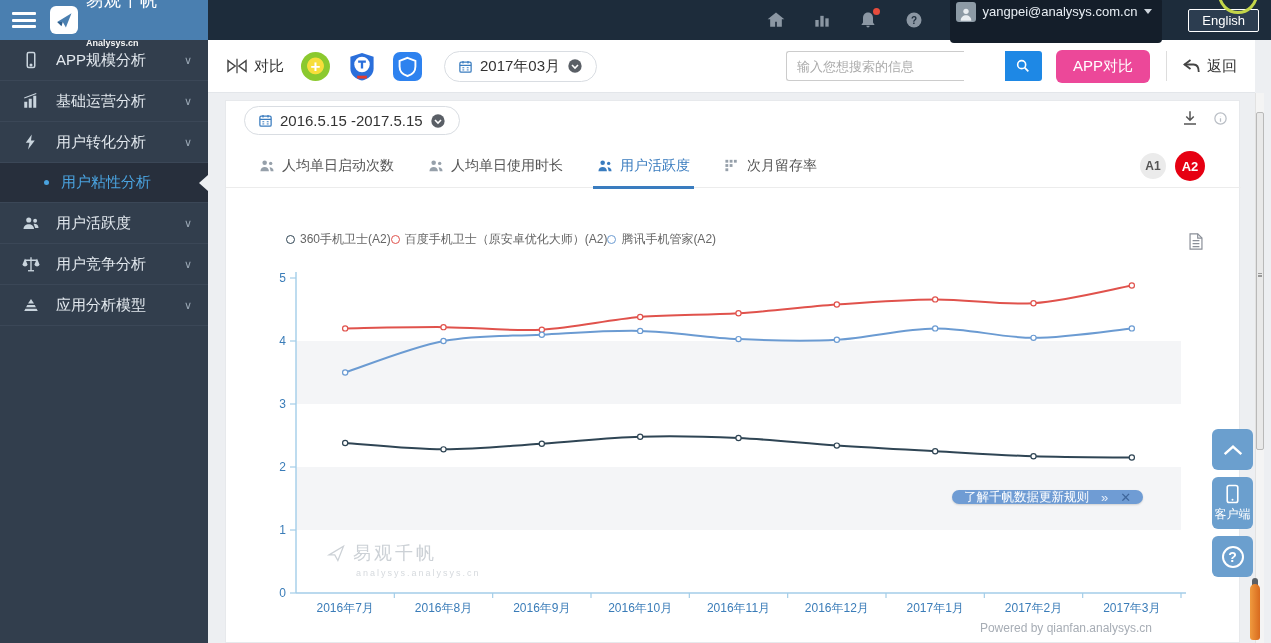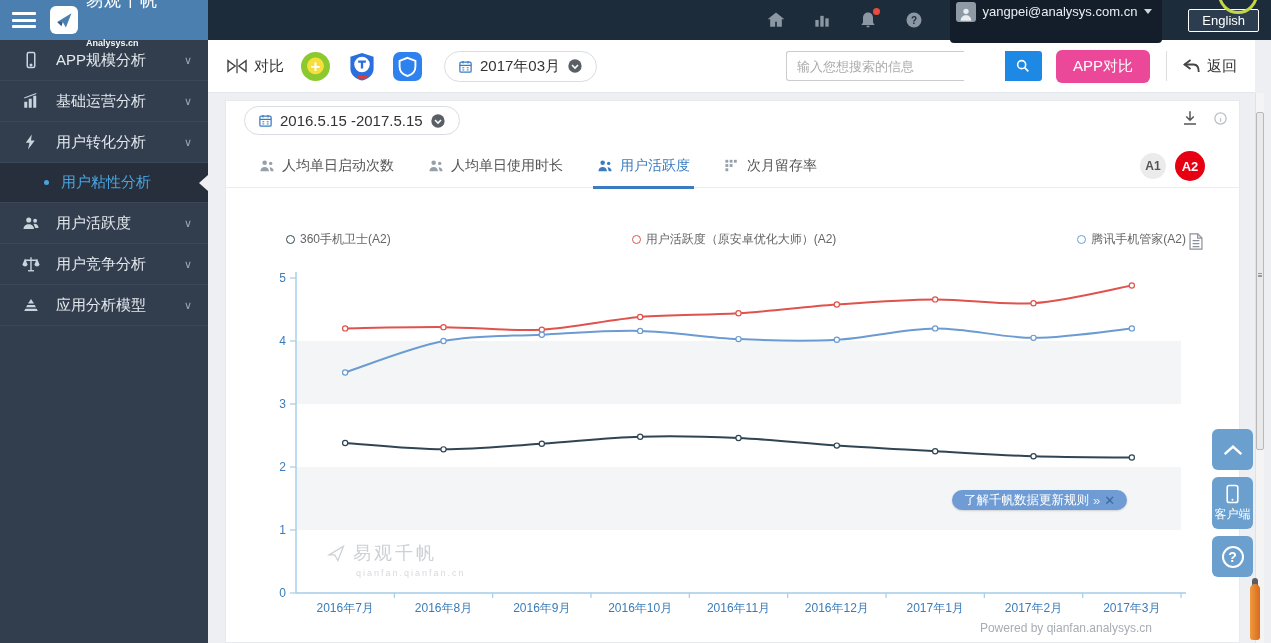--- a/index.html
+++ b/index.html
@@ -68,37 +68,37 @@
   .tab .t-ic { width:17px; height:15px; color:#96a0aa; }
   .tab .t-ic svg { width:100%; height:100%; display:block; }
   .tab.active { color:#3a7cbf; }
   .tab.active .t-ic { color:#3a7cbf; }
   .tab.active::after { content:""; position:absolute; left:-4px; right:-4px; bottom:-1px; height:3px; background:#3a7cbf; }
   .badges { position:absolute; right:36px; top:0; height:44px; display:flex; align-items:center; gap:9px; }
   .badge { border-radius:50%; display:flex; align-items:center; justify-content:center; font-weight:bold; cursor:pointer; }
   .badge-a1 { width:26px; height:26px; background:#ebebeb; color:#555; font-size:12px; }
   .badge-a2 { width:30px; height:30px; background:#e60012; color:#ffffff; font-size:13px; }
 
-  .legend-row { position:absolute; left:60px; top:130px; width:900px; display:flex; justify-content:space-between; }
+  .legend-row { position:absolute; left:60px; top:130px; width:900px; display:flex; justify-content:flex-start; }
   .legend-item { display:flex; align-items:center; gap:5px; font-size:12px; color:#666; cursor:pointer; }
   .legend-ring { width:9px; height:9px; border-radius:50%; background:#fff; }
   .doc-ic { position:absolute; left:963px; top:132px; width:14px; height:17px; color:#8a8f98; cursor:pointer; }
   .doc-ic svg { width:100%; height:100%; display:block; }
 
   .note-row { position:absolute; left:43px; top:149px; display:flex; align-items:center; gap:6px; font-size:12px; color:#c9935a; }
   .note-row svg { width:13px; height:15px; }
 
   .chart-wrap { position:absolute; left:50px; top:168px; width:920px; height:355px; }
   .chart-wrap svg { width:920px; height:355px; display:block; }
 
   .watermark { position:absolute; left:100px; top:440px; color:#ccd1d6; pointer-events:none; }
   .wm-line1 { display:flex; align-items:center; gap:7px; font-size:18px; letter-spacing:3px; }
   .wm-line2 { font-size:9px; letter-spacing:2px; color:#d6dade; margin-top:3px; margin-left:30px; }
 
-  .tip-pill { position:absolute; left:726px; top:389px; height:20px; background:#6f9cd4; border-radius:14px; display:flex; align-items:center; gap:4px; padding:0 12px; color:#fff; font-size:12.5px; cursor:pointer; box-shadow:0 1px 2px rgba(0,0,0,.15); }
+  .tip-pill { position:absolute; left:726px; top:389px; height:14px; background:#6f9cd4; border-radius:14px; display:flex; align-items:center; gap:12px; padding:0 12px; color:#fff; font-size:12.5px; cursor:pointer; box-shadow:0 1px 2px rgba(0,0,0,.15); }
   .tip-more { font-size:13px; color:#e6eefa; }
   .tip-close { color:#3f679c; font-weight:bold; font-size:13px; cursor:pointer; }
 
   .powered { position:absolute; left:660px; top:520px; width:360px; text-align:center; font-size:12px; color:#a7adb5; }
 
   
   .float-group { position:absolute; left:1212px; top:429px; width:41px; z-index:40; display:flex; flex-direction:column; gap:7px; }
   .fab { width:41px; background:#6b9fce; border-radius:6px; color:#fff; display:flex; flex-direction:column; align-items:center; justify-content:center; cursor:pointer; }
   .fab-up { height:41px; }
   .fab-client { height:52px; font-size:12px; gap:2px; }
@@ -387,21 +387,21 @@
       </div>
     </div>
 
     <div class="legend-row">
         <div class="legend-item">
           <span class="legend-ring" style="border: 1.5px solid rgb(47, 69, 84);"></span>
           <span>360手机卫士(A2)</span>
         </div>
         <div class="legend-item">
           <span class="legend-ring" style="border: 1.5px solid rgb(224, 82, 76);"></span>
-          <span>用户活跃度（原安卓优化大师）(A2)</span>
+          <span>百度手机卫士（原安卓优化大师）(A2)</span>
         </div>
         <div class="legend-item">
           <span class="legend-ring" style="border: 1.5px solid rgb(107, 155, 210);"></span>
           <span>腾讯手机管家(A2)</span>
         </div>
       </div>
     <div class="doc-ic">
       <svg viewBox="0 0 16 20" fill="none" stroke="currentColor" stroke-width="1.4">
           <path d="M1 1 h9 l5 5 v13 H1 Z"></path>
           <path d="M10 1 v5 h5 M4 9 h8 M4 12.5 h8 M4 16 h8"></path>
@@ -478,21 +478,21 @@
         </svg>
     </div>
 
     <div class="watermark">
       <div class="wm-line1">
         <svg width="20" height="20" viewBox="0 0 32 32">
             <path d="M5 19 L28 5 L19 28 L14 19 Z" fill="none" stroke="#ccd1d6" stroke-width="2"></path>
           </svg>
         <span>易观千帆</span>
       </div>
-      <div class="wm-line2">qianfan.qianfan.cn</div>
+      <div class="wm-line2">analysys.analysys.cn</div>
     </div>
 
     <div class="tip-pill">
       <span>了解千帆数据更新规则</span>
       <span class="tip-more">»</span>
       <span class="tip-close">✕</span>
     </div>
 
     <div class="powered">Powered by qianfan.analysys.cn</div>
   </div>

